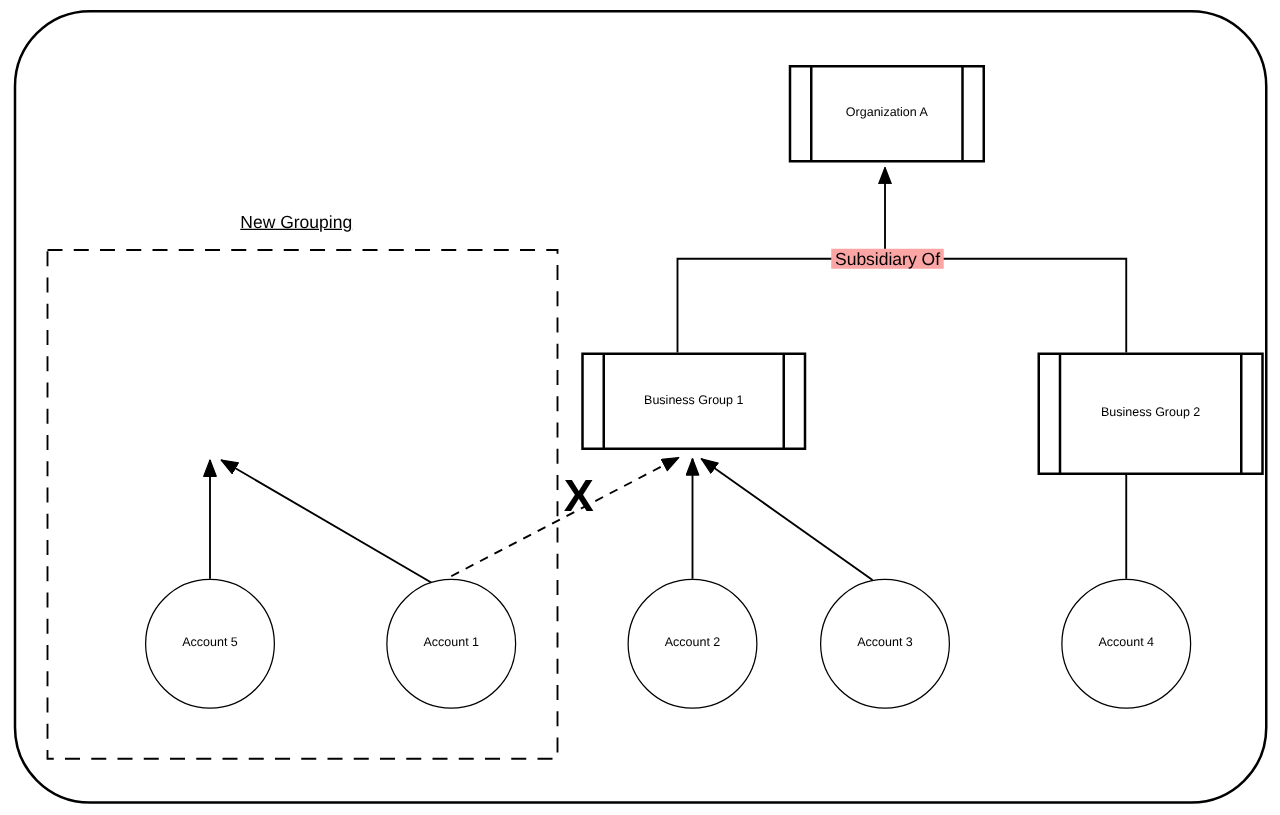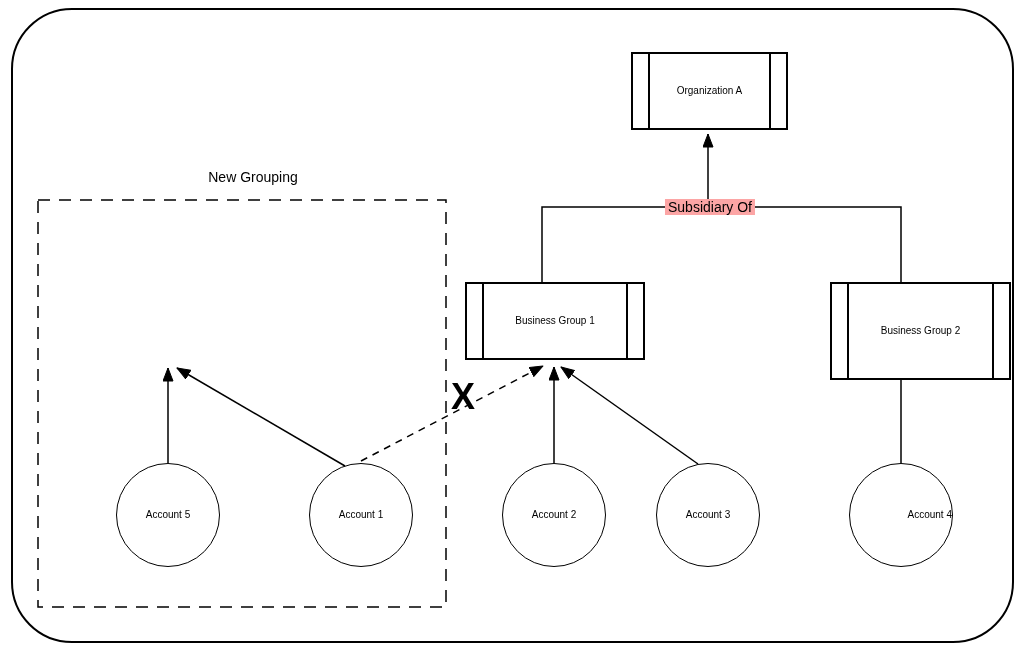--- a/index.html
+++ b/index.html
@@ -78,23 +78,23 @@
   </div>
   <div class="node account-circle" style="left:309px;top:463px;">
     <span>Account 1</span>
   </div>
   <div class="node account-circle" style="left:502px;top:463px;">
     <span>Account 2</span>
   </div>
   <div class="node account-circle" style="left:656px;top:463px;">
     <span>Account 3</span>
   </div>
-  <div class="node account-circle" style="left:849px;top:463px;justify-content:flex-end;">
+  <div class="node account-circle" style="left:849px;top:463px;">
     <span>Account 4</span>
   </div>
 
-  <div class="float-label" style="left:253px;top:177px;">New Grouping</div>
+  <div class="float-label" style="left:237px;top:177px;text-decoration:underline;">New Grouping</div>
 
   <div class="float-label on-line" style="left:710px;top:207px;">Subsidiary Of</div>
 
   <div class="x-mark" style="left:463px;top:397px;">X</div>
 
 </div>
 
 </body></html>

